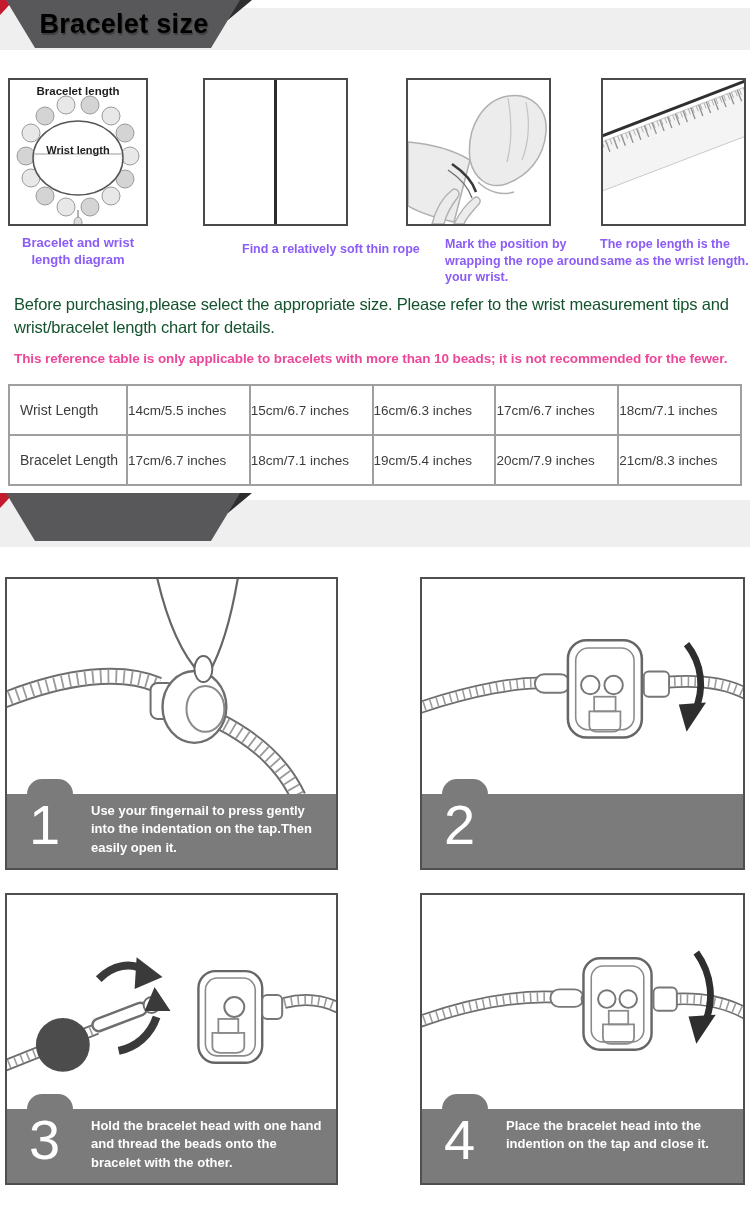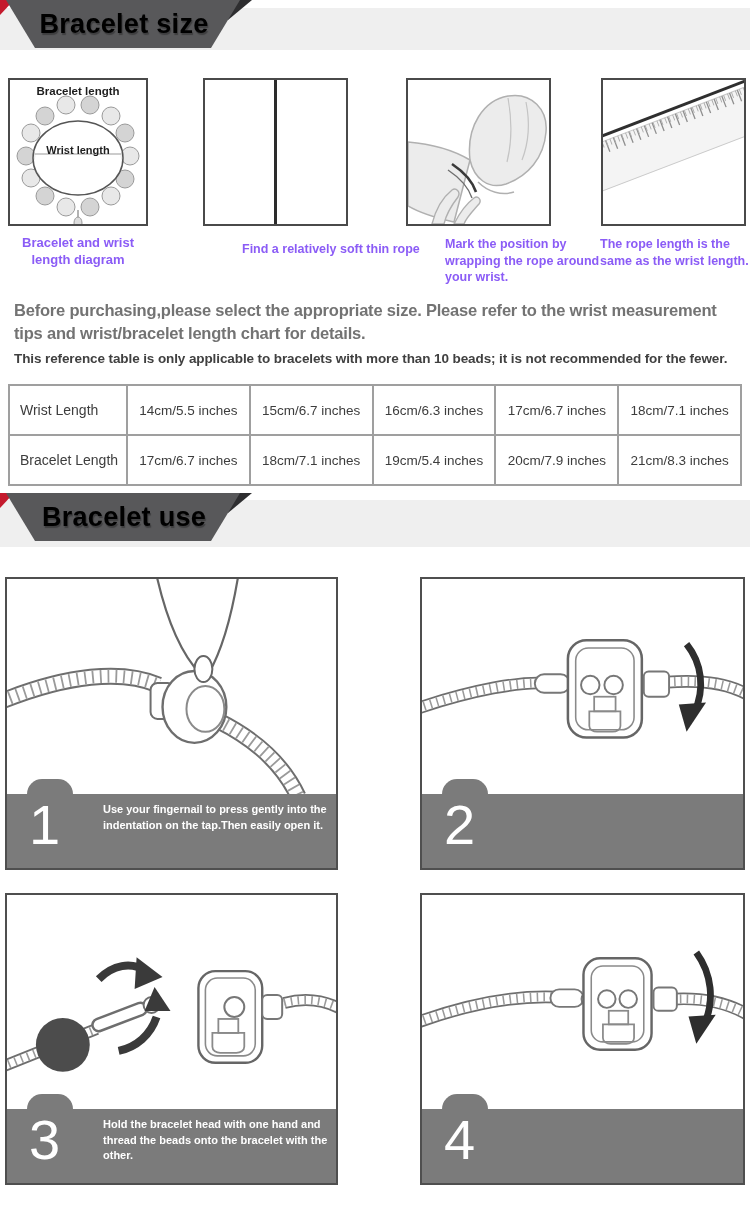--- a/index.html
+++ b/index.html
@@ -18,43 +18,43 @@
   }
 
   
   .figbox { position:absolute; top:78px; height:148px; background:#fff; border:2px solid #4a4a4a; overflow:hidden; }
   .figcap { position:absolute; font-weight:bold; font-size:12.5px; color:#8b5cf6; line-height:1.32; }
   .fig-label { position:absolute; font-weight:bold; color:#1e1e1e; text-align:center; }
   .rope-line { position:absolute; top:0; bottom:0; left:calc(50% - 2px); width:3px; background:#2c2c2c; }
 
   
   .intro {
-    position:absolute; top:299px; left:14px; right:16px;
-    font-size:16.5px; font-weight:bold; color:#737373; line-height:1.38; letter-spacing:-.2px;
+    position:absolute; top:293px; left:14px; right:16px;
+    font-size:16.5px; font-weight:normal; color:#14532d; line-height:1.38; letter-spacing:-.2px;
   }
   .note {
     position:absolute; top:351px; left:14px; right:10px;
-    font-size:13.5px; font-weight:bold; color:#404040; letter-spacing:-.1px;
+    font-size:13.5px; font-weight:bold; color:#ec4899; letter-spacing:-.1px;
   }
 
   
   table.size-table { position:absolute; top:384px; left:8px; width:734px; border-collapse:collapse; table-layout:fixed; }
   table.size-table td {
     border:2px solid #9f9f9f; height:50px; font-size:13.5px; color:#3d3d3d;
-    text-align:center; vertical-align:middle; background:#fff;
+    vertical-align:middle; background:#fff;
   }
   table.size-table td.rowhead { text-align:left; padding-left:10px; width:118px; font-size:14px; }
 
   
   .panel { position:absolute; background:#fff; border:2px solid #4f4f4f; }
   .panel-art { position:absolute; left:0; top:0; right:0; height:215px; overflow:hidden; }
   .panel-cap { position:absolute; left:0; right:0; bottom:0; height:74px; background:#7b7b7b; }
   .cap-dome { position:absolute; top:-15px; left:20px; width:46px; height:15px; background:#7b7b7b; border-radius:23px 23px 0 0; }
   .cap-num { position:absolute; left:22px; top:3px; font-size:56px; line-height:1; color:#fff; font-weight:400; }
-  .cap-text { position:absolute; left:84px; right:7px; top:8px; color:#fff; font-size:11px; font-weight:bold; line-height:1.42;margin-left:12px; }
+  .cap-text { position:absolute; left:84px; right:7px; top:8px; color:#fff; font-size:13px; font-weight:bold; line-height:1.42; }
 </style>
 </head>
 <body>
 
 <div class="page">
 
   <div class="band" style="top:8px; height:42px;"></div>
 
   <div class="ribbon" style="top:0;">
     <svg width="260" height="52" viewBox="0 0 260 52">
@@ -150,21 +150,20 @@
     </table>
 
   <div class="band" style="top:500px; height:47px;"></div>
 
   <div class="ribbon" style="top:493px;">
     <svg width="260" height="52" viewBox="0 0 260 52">
       <polygon points="0,0 14,0 0,15" fill="#c41a2d"></polygon>
       <polygon points="205,0 252,0 228,20" fill="#2e2e30"></polygon>
       <polygon points="6,0 240,0 211,48 35,48" fill="#58585a"></polygon>
     </svg>
-    <span class="ribbon-label">Bracelet use</span>
   </div>
 
   <div class="panel" style="left:5px; top:577px; width:333px; height:293px;">
     <div class="panel-art">
       <svg width="329" height="215" viewBox="0 0 330 215">
         <path d="M-5,122 C60,96 115,90 152,106" fill="none" stroke="#6e6e6e" stroke-width="17"></path>
         <path d="M-5,122 C60,96 115,90 152,106" fill="none" stroke="#ffffff" stroke-width="13"></path>
         <path d="M-5,122 C60,96 115,90 152,106" fill="none" stroke="#9a9a9a" stroke-width="13" stroke-dasharray="1.8,6"></path>
         <path d="M212,142 C252,162 278,188 292,218" fill="none" stroke="#6e6e6e" stroke-width="17"></path>
         <path d="M212,142 C252,162 278,188 292,218" fill="none" stroke="#ffffff" stroke-width="13"></path>
@@ -262,16 +261,17 @@
         <rect x="192" y="116" width="20" height="14" fill="none" stroke="#8a8a8a" stroke-width="1.8"></rect>
         <path d="M186,130 L218,130 L218,144 C218,148 214,150 210,150 L194,150 C190,150 186,148 186,144 Z" fill="none" stroke="#8a8a8a" stroke-width="1.8"></path>
         <rect x="238" y="92" width="24" height="24" rx="5" fill="#ffffff" stroke="#777" stroke-width="2"></rect>
         <path d="M282,56 C298,78 301,106 290,130" fill="none" stroke="#2e2e2e" stroke-width="7"></path>
         <polygon points="274,122 302,120 282,150" fill="#2e2e2e"></polygon>
       </svg>
     </div>
     <div class="panel-cap">
       <div class="cap-dome"></div>
       <span class="cap-num">4</span>
+      <p class="cap-text">Place the bracelet head into the indention on the tap and close it.</p>
     </div>
   </div>
 
 </div>
 
 </body></html>

